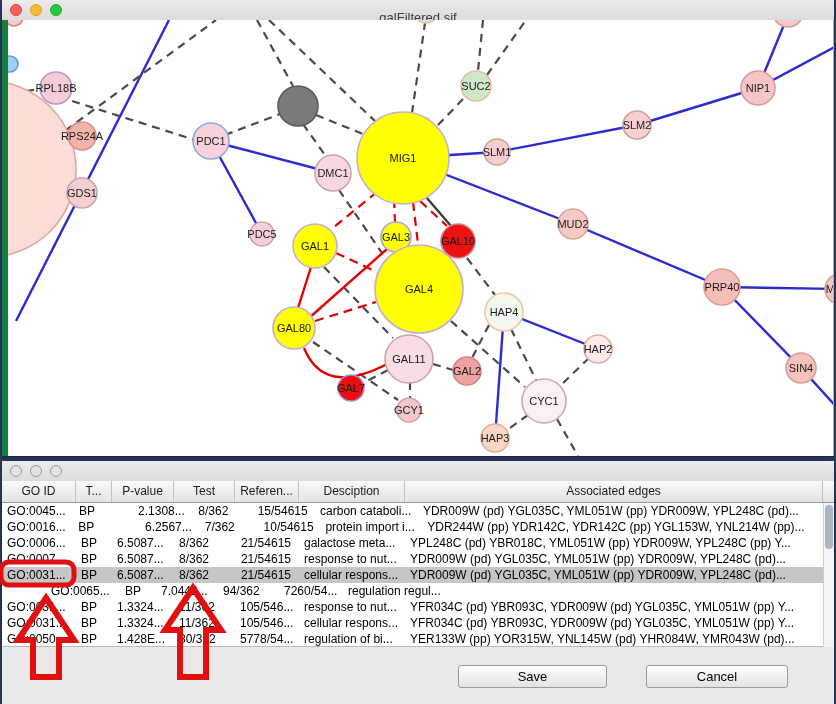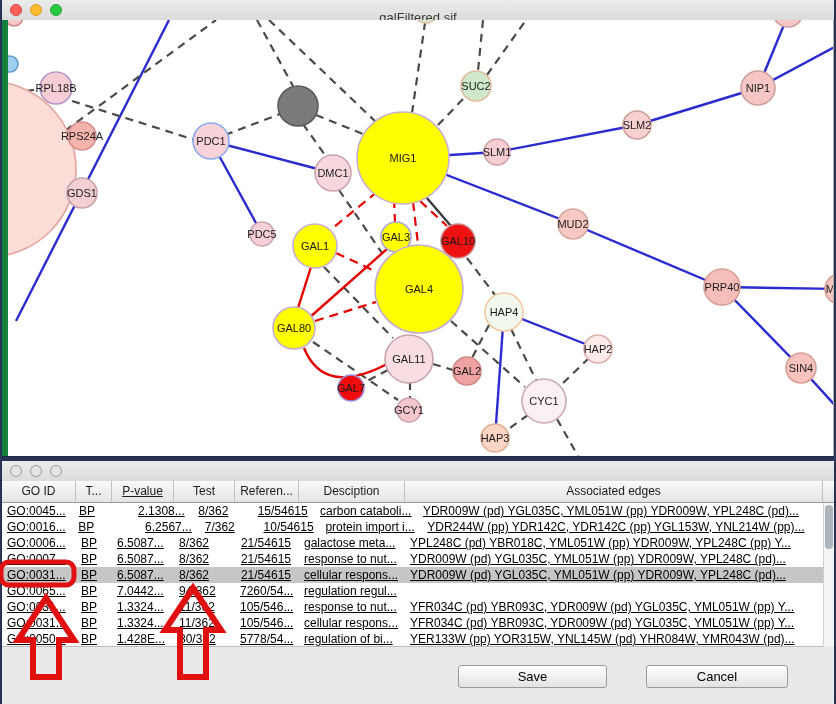--- a/index.html
+++ b/index.html
@@ -19,21 +19,21 @@
   .light.green { background:#28c840; border:1px solid #1da832; }
   .light.inactive { background:#e4e4e4; border:1px solid #9a9a9a; }
 
   #graph-canvas { position:absolute; top:20px; left:0; right:0; bottom:0; background:#ffffff; border-left:6px solid #15803d; border-right:1px solid #b0b0b0; overflow:hidden; }
   #graph-svg { display:block; }
 
   
   #table-header { position:absolute; top:20px; left:0; height:22px; width:832px; background:linear-gradient(#fafafa,#e3e3e3); border-bottom:1px solid #9a9a9a; display:flex; }
   .th { font-size:12px; color:#1c1c1c; text-align:center; line-height:21px; border-right:1px solid #c2c2c2; overflow:hidden; white-space:nowrap; }
   #table-body { position:absolute; top:42px; left:0; width:821px; height:144px; background:#ffffff; overflow:hidden; border-bottom:1px solid #bbb; }
-  .tr { display:flex; height:16px;text-decoration:underline; }
+  .tr { display:flex; height:16px; }
   .tr.selected { background:#c6c6c6; }
   .td { font-size:12px; color:#000; line-height:16px; white-space:nowrap; overflow:hidden; padding:0 3px 0 5px; }
   .td.right { text-align:right; padding-right:8px; }
   #v-scrollbar { position:absolute; top:42px; right:0; width:11px; height:144px; background:#f4f4f4; border-left:1px solid #cfcfcf; }
   #v-scroll-thumb { position:absolute; top:2px; left:1px; width:8px; height:44px; background:#aeb4bb; border-radius:4px; }
   #button-bar { position:absolute; left:0; right:0; bottom:0; height:56px; }
   .mac-button { position:absolute; top:17px; height:23px; background:linear-gradient(#ffffff,#e3e3e3); border:1px solid #9a9a9a; border-radius:3px; font-size:13px; color:#000; font-family:"Liberation Sans",sans-serif; }
   #save-button { left:456px; width:149px; }
   #cancel-button { left:644px; width:142px; }
 
@@ -175,21 +175,21 @@
     <div class="lights">
       <span class="light inactive"></span>
       <span class="light inactive"></span>
       <span class="light inactive"></span>
     </div>
     <span class="title" style="color:#6a6a6a;margin-top:19px;">NOA output for Single Mode</span>
   </div>
   <div id="table-header">
       <div class="th" style="width: 74px;">GO ID</div>
       <div class="th" style="width: 36px;">T...</div>
-      <div class="th" style="width: 62px; text-decoration: underline;">P-value</div>
+      <div class="th" style="width: 62px;">P-value</div>
       <div class="th" style="width: 61px;">Test</div>
       <div class="th" style="width: 64px;">Referen...</div>
       <div class="th" style="width: 106px;">Desciption</div>
       <div class="th" style="width: 418px;">Associated edges</div>
     </div>
   <div id="table-body">
       <div class="tr">
         <div class="td" style="width: 74px;">GO:0045...</div>
         <div class="td" style="width: 36px;">BP</div>
         <div class="td" style="width: 62px; margin-left: 24px;">2.1308...</div>
@@ -228,21 +228,21 @@
       <div class="tr selected">
         <div class="td" style="width: 74px;">GO:0031...</div>
         <div class="td" style="width: 36px;">BP</div>
         <div class="td" style="width: 62px;">6.5087...</div>
         <div class="td" style="width: 61px;">8/362</div>
         <div class="td right" style="width: 64px;">21/54615</div>
         <div class="td" style="width: 106px;">cellular respons...</div>
         <div class="td" style="width: 418px;">YDR009W (pd) YGL035C, YML051W (pp) YDR009W, YPL248C (pd)...</div>
       </div>
       <div class="tr">
-        <div class="td" style="width: 74px;">GO:0065...</div>
+        <div class="td" style="width: 74px; margin-left: 44px;">GO:0065...</div>
         <div class="td" style="width: 36px;">BP</div>
         <div class="td" style="width: 62px;">7.0442...</div>
         <div class="td" style="width: 61px;">94/362</div>
         <div class="td right" style="width: 64px;">7260/54...</div>
         <div class="td" style="width: 106px;">regulation regul...</div>
       </div>
       <div class="tr">
         <div class="td" style="width: 74px;">GO:0031...</div>
         <div class="td" style="width: 36px;">BP</div>
         <div class="td" style="width: 62px;">1.3324...</div>

